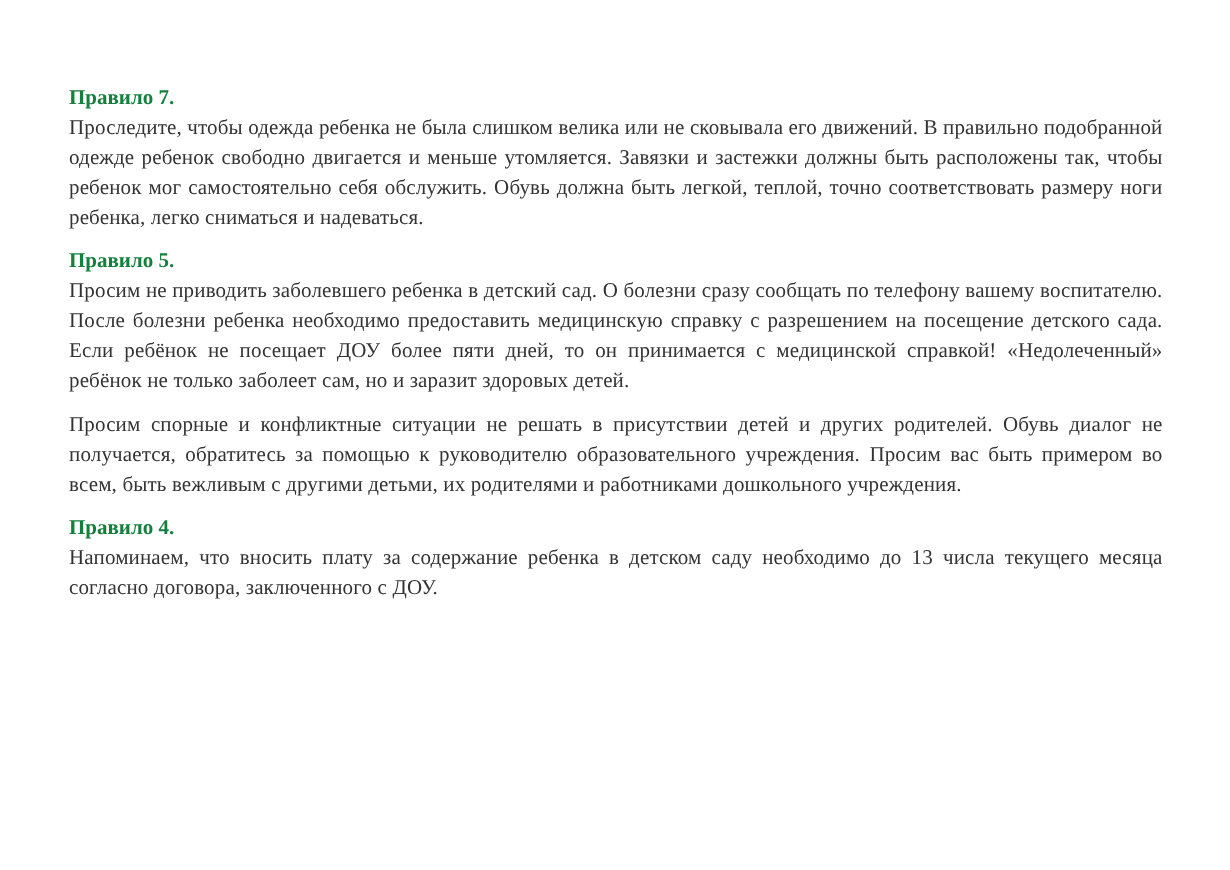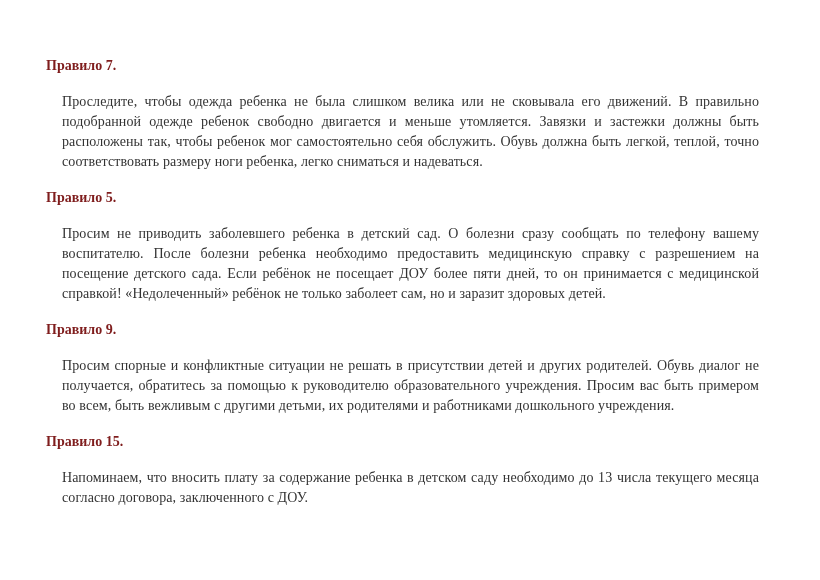--- a/index.html
+++ b/index.html
@@ -20,49 +20,48 @@
     font-family: "Liberation Serif", "DejaVu Serif", serif;
     font-size: 14px;
     line-height: 20px;
     color: #333333;
   }
   .section {
     margin: 0 0 9px 0;
   }
   .rule-heading {
     font-weight: bold;
-    color: #7f1d1d;
+    color: #15803d;
     margin: 0;
     font-size: 14px;
     line-height: 20px;
   }
   .rule-paragraph {
-    margin: 16px;
+    margin: 0;
     text-align: justify;
     letter-spacing: 0.1px;
   }
 </style>
 </head>
 <body>
 
 <div class="page">
 
   <div class="section">
     <p class="rule-heading">Правило 7.</p>
     <p class="rule-paragraph">Проследите, чтобы одежда ребенка не была слишком велика  или не сковывала его движений. В правильно подобранной одежде ребенок свободно двигается и меньше утомляется. Завязки и застежки должны быть расположены так, чтобы ребенок мог самостоятельно себя обслужить. Обувь должна быть легкой, теплой, точно соответствовать размеру ноги ребенка, легко сниматься и надеваться.</p>
   </div>
 
   <div class="section">
     <p class="rule-heading">Правило 5.</p>
     <p class="rule-paragraph">Просим не приводить заболевшего ребенка в детский сад. О болезни сразу сообщать по телефону вашему воспитателю. После болезни ребенка необходимо предоставить медицинскую справку с разрешением на посещение детского сада. Если ребёнок не посещает ДОУ более пяти дней, то он принимается  с медицинской справкой! «Недолеченный» ребёнок не только заболеет сам, но и заразит здоровых детей.</p>
   </div>
 
   <div class="section">
-    <p class="rule-heading">Правило 9.</p>
     <p class="rule-paragraph">Просим спорные и конфликтные ситуации не решать в присутствии детей и других родителей. Обувь диалог не получается, обратитесь за помощью к руководителю образовательного учреждения. Просим вас быть примером во всем, быть вежливым с другими детьми, их родителями и работниками дошкольного учреждения.</p>
   </div>
 
   <div class="section">
-    <p class="rule-heading">Правило 15.</p>
+    <p class="rule-heading">Правило 4.</p>
     <p class="rule-paragraph">Напоминаем, что вносить плату за содержание ребенка в детском саду необходимо до 13 числа текущего месяца  согласно договора, заключенного с ДОУ.</p>
   </div>
 
 </div>
 
 </body></html>

